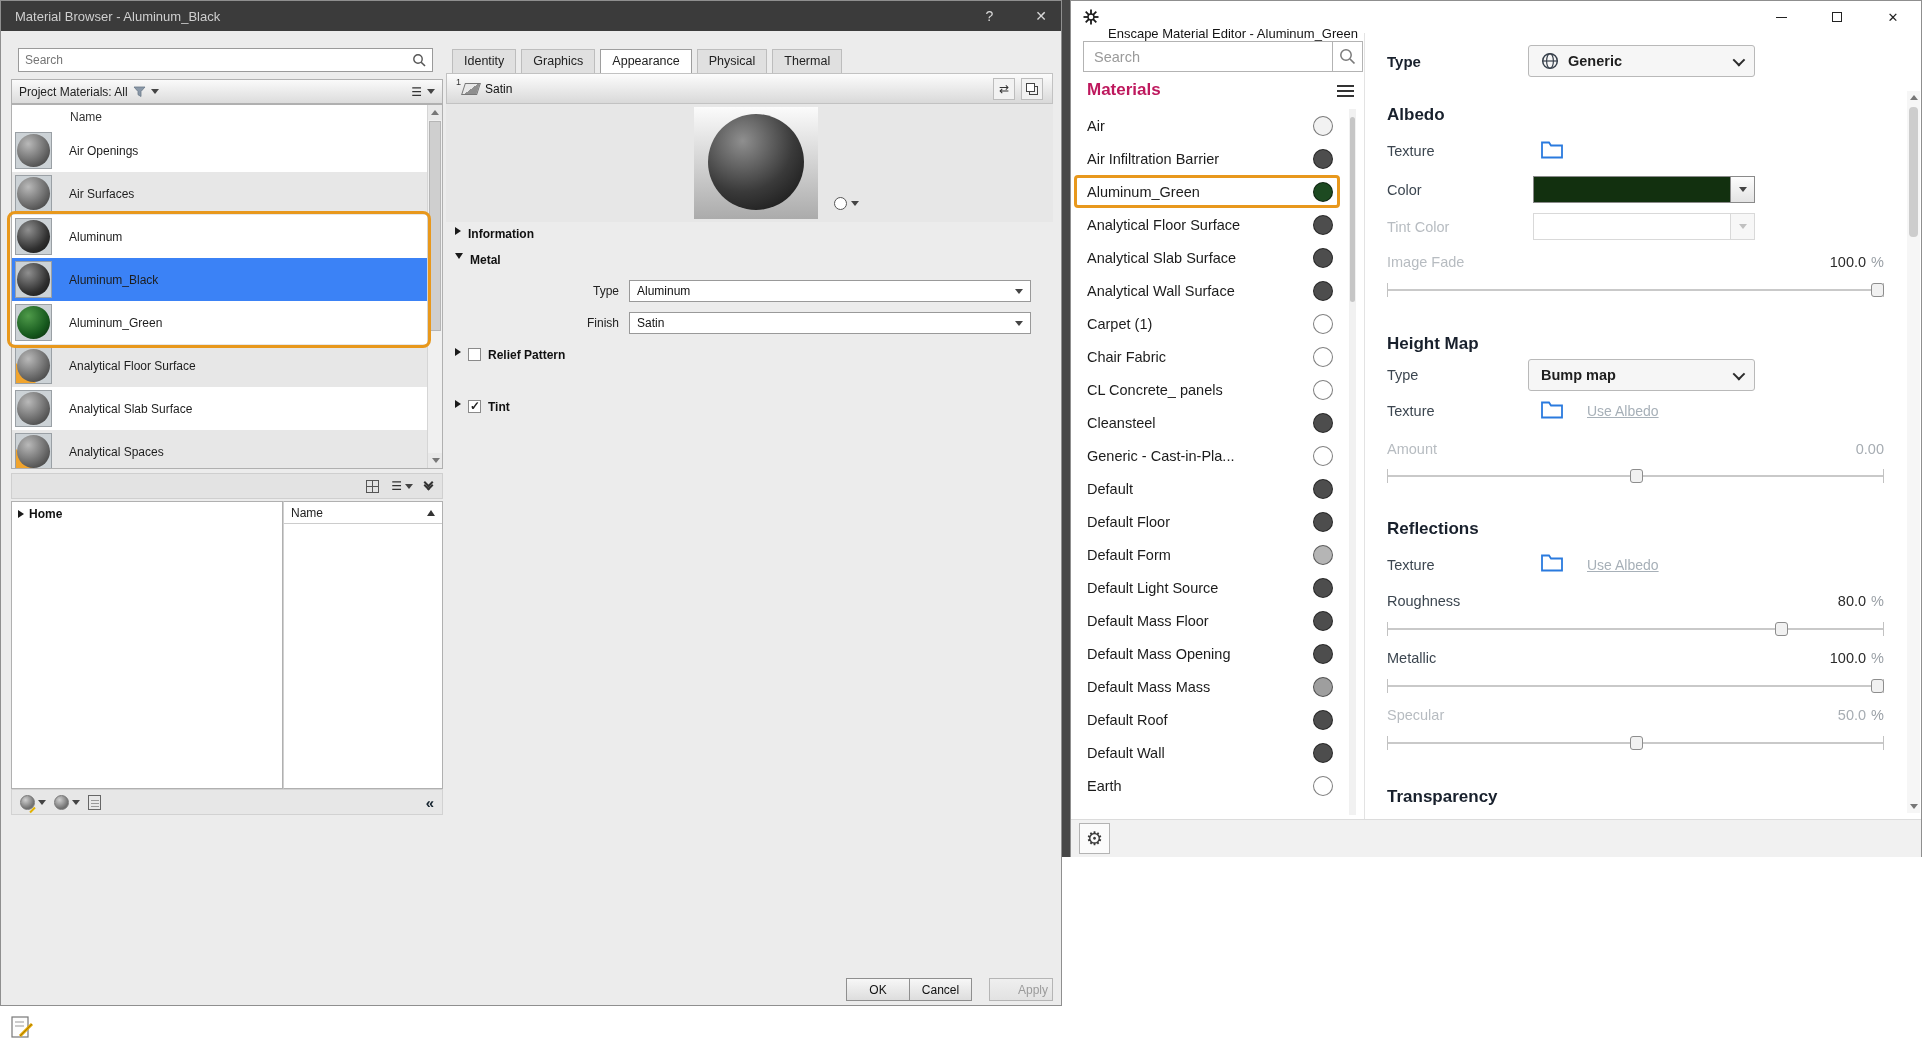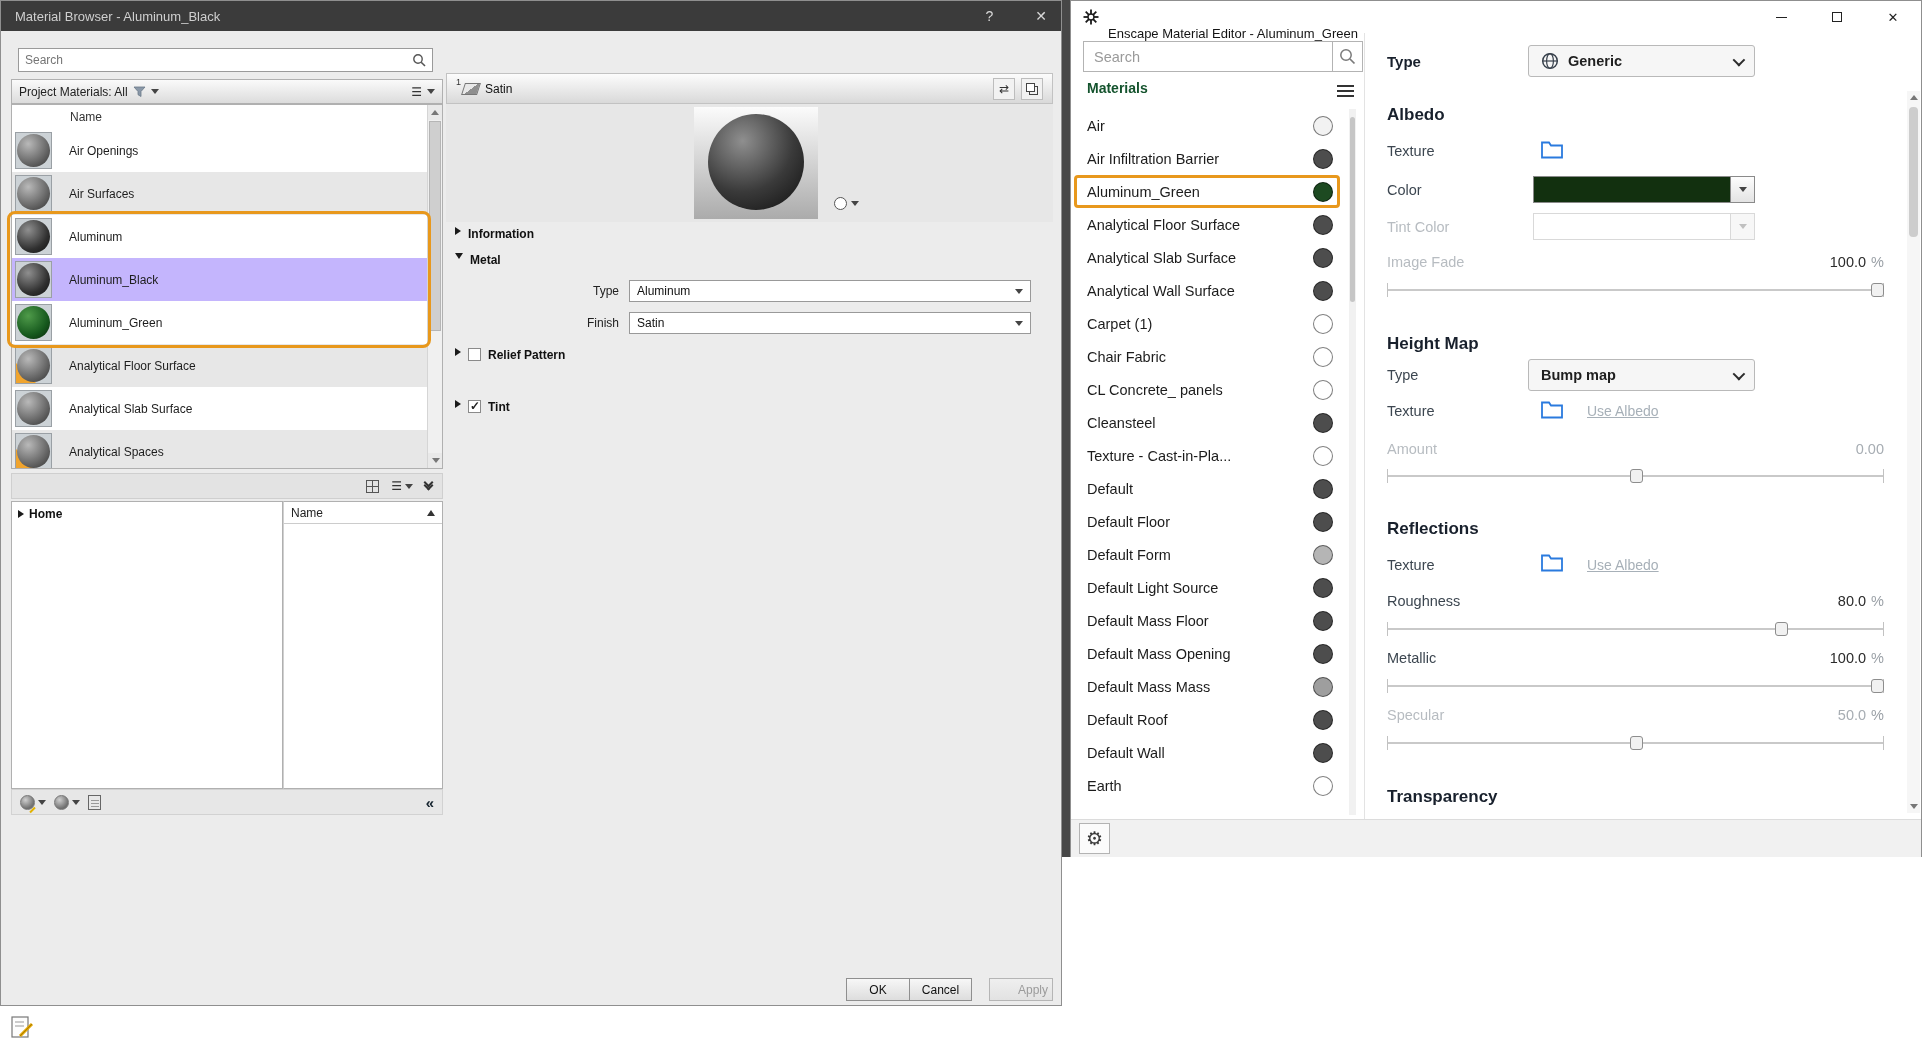--- a/index.html
+++ b/index.html
@@ -22,21 +22,21 @@
 
   .caret { width:0; height:0; border-left:4px solid transparent; border-right:4px solid transparent; border-top:5px solid #444; }
   .tri-r { width:0; height:0; border-top:4px solid transparent; border-bottom:4px solid transparent; border-left:6px solid #1a1a1a; }
   .tri-d { width:0; height:0; border-left:4px solid transparent; border-right:4px solid transparent; border-top:6px solid #1a1a1a; }
 
   .mat-list { position:absolute; left:10px; top:103px; width:432px; height:365px; background:#fff; border:1px solid #b0b0b0; overflow:hidden; }
   .mat-list-header { height:24px; line-height:24px; font-size:12px; color:#333; padding-left:58px; background:#fff; }
   .mat-rows { position:absolute; left:0; top:24px; width:416px; }
   .mat-row { height:43px; display:flex; align-items:center; background:#fff; }
   .mat-row.row-b { background:#e7e7e7; }
-  .mat-row.row-sel { background:#c4b5fd; }
+  .mat-row.row-sel { background:#3b82f6; }
   .mat-thumb { width:37px; height:37px; margin-left:3px; margin-right:17px; position:relative; background:#ccd2d6; border:1px solid #9aa0a5; flex:0 0 auto; }
   .mat-thumb::after { content:""; position:absolute; inset:1px; border-radius:50%; }
   .t-gray::after  { background:radial-gradient(circle at 34% 30%, #b9b9b9, #6a6a6a 58%, #414141 88%); }
   .t-dark::after  { background:radial-gradient(circle at 34% 30%, #8f8f8f, #303030 62%, #151515 92%); }
   .t-green::after { background:radial-gradient(circle at 34% 30%, #4f9b4a, #175a1e 60%, #0a2e0d 92%); }
   .t-analytical::after { background:radial-gradient(circle at 34% 30%, #b9b9b9, #6a6a6a 58%, #414141 88%); }
   .t-analytical::before { content:""; position:absolute; left:0; bottom:0; width:0; height:0; border-left:20px solid #f0a42e; border-top:20px solid transparent; }
   .mat-name { font-size:12px; color:#1d1d1d; }
 
   .v-scroll { position:absolute; right:0; top:0; width:15px; height:100%; background:#f0f0f0; border-left:1px solid #d5d5d5; }
@@ -111,21 +111,21 @@
   .wbtn { width:56px; height:32px; display:flex; align-items:center; justify-content:center; color:#222; }
   .min-gl { width:11px; height:1px; background:#222; }
   .max-gl { width:10px; height:10px; border:1px solid #222; }
   .close-gl { font-size:13px; }
 
   .ens-search { position:absolute; left:12px; top:40px; width:250px; height:31px; border:1px solid #b3b3b3; display:flex; align-items:center; padding:0 10px; }
   .ens-search input { flex:1; border:none; outline:none; font-size:14.5px; font-family:inherit; color:#333; }
   .ens-search input::placeholder { color:#9a9a9a; }
   .ens-search-btn { position:absolute; left:262px; top:40px; width:30px; height:31px; border:1px solid #b3b3b3; border-left:none; display:flex; align-items:center; justify-content:center; background:#fff; }
 
-  .ens-mat-title { position:absolute; left:16px; top:79px; font-size:14px; font-weight:bold; color:#14532d; }
+  .ens-mat-title { position:absolute; left:16px; top:79px; font-size:17px; font-weight:bold; color:#be185d; }
   .ens-burger { position:absolute; left:266px; top:84px; width:17px; display:flex; flex-direction:column; gap:3px; }
   .ens-burger span { height:2px; background:#333; }
 
   .ens-list { position:absolute; left:0; top:108px; width:276px; height:710px; overflow:hidden; }
   .ens-row { position:relative; height:33px; display:flex; align-items:center; padding-left:16px; font-size:14.5px; color:#1c1c1c; }
   .ens-row .spacer { flex:1; }
   .ens-swatch { width:20px; height:20px; border-radius:50%; border:1px solid rgba(0,0,0,0.5); margin-right:14px; flex:0 0 auto; }
   .ens-row.highlighted::after { content:""; position:absolute; left:3px; right:7px; top:0; bottom:0; border:3px solid #E8981C; border-radius:4px; pointer-events:none; }
 
   .ens-list-sb { position:absolute; left:278px; top:108px; width:7px; height:706px; background:#f1f1f1; }
@@ -282,20 +282,28 @@
         <span class="sphere-ic"></span>
         <span class="caret"></span>
       </span>
     <span class="bt-btn">
         <span class="sheet-ic"></span>
       </span>
     <span class="spacer"></span>
     <span class="collapse-gl">«</span>
   </div>
 
+  <div class="tabs">
+
+  <span class="tab">Identity</span>
+      <span class="tab">Graphics</span>
+      <span class="tab active">Appearance</span>
+      <span class="tab">Physical</span>
+      <span class="tab">Thermal</span>
+    </div>
 
   <div class="asset-bar">
     <span class="asset-count">1</span>
     <span class="asset-ic"></span>
     <span>Satin</span>
     <span class="spacer"></span>
     <span class="ab-btn">
         <span class="swap-ic">⇄</span>
       </span>
     <span class="ab-btn">
@@ -448,21 +456,21 @@
         <span>CL Concrete_ panels</span>
         <span class="spacer"></span>
         <span class="ens-swatch" style="background: rgb(255, 255, 255);"></span>
       </div>
       <div class="ens-row">
         <span>Cleansteel</span>
         <span class="spacer"></span>
         <span class="ens-swatch" style="background: rgb(77, 77, 77);"></span>
       </div>
       <div class="ens-row">
-        <span>Texture - Cast-in-Pla...</span>
+        <span>Generic - Cast-in-Pla...</span>
         <span class="spacer"></span>
         <span class="ens-swatch" style="background: rgb(255, 255, 255);"></span>
       </div>
       <div class="ens-row">
         <span>Default</span>
         <span class="spacer"></span>
         <span class="ens-swatch" style="background: rgb(77, 77, 77);"></span>
       </div>
       <div class="ens-row">
         <span>Default Floor</span>

